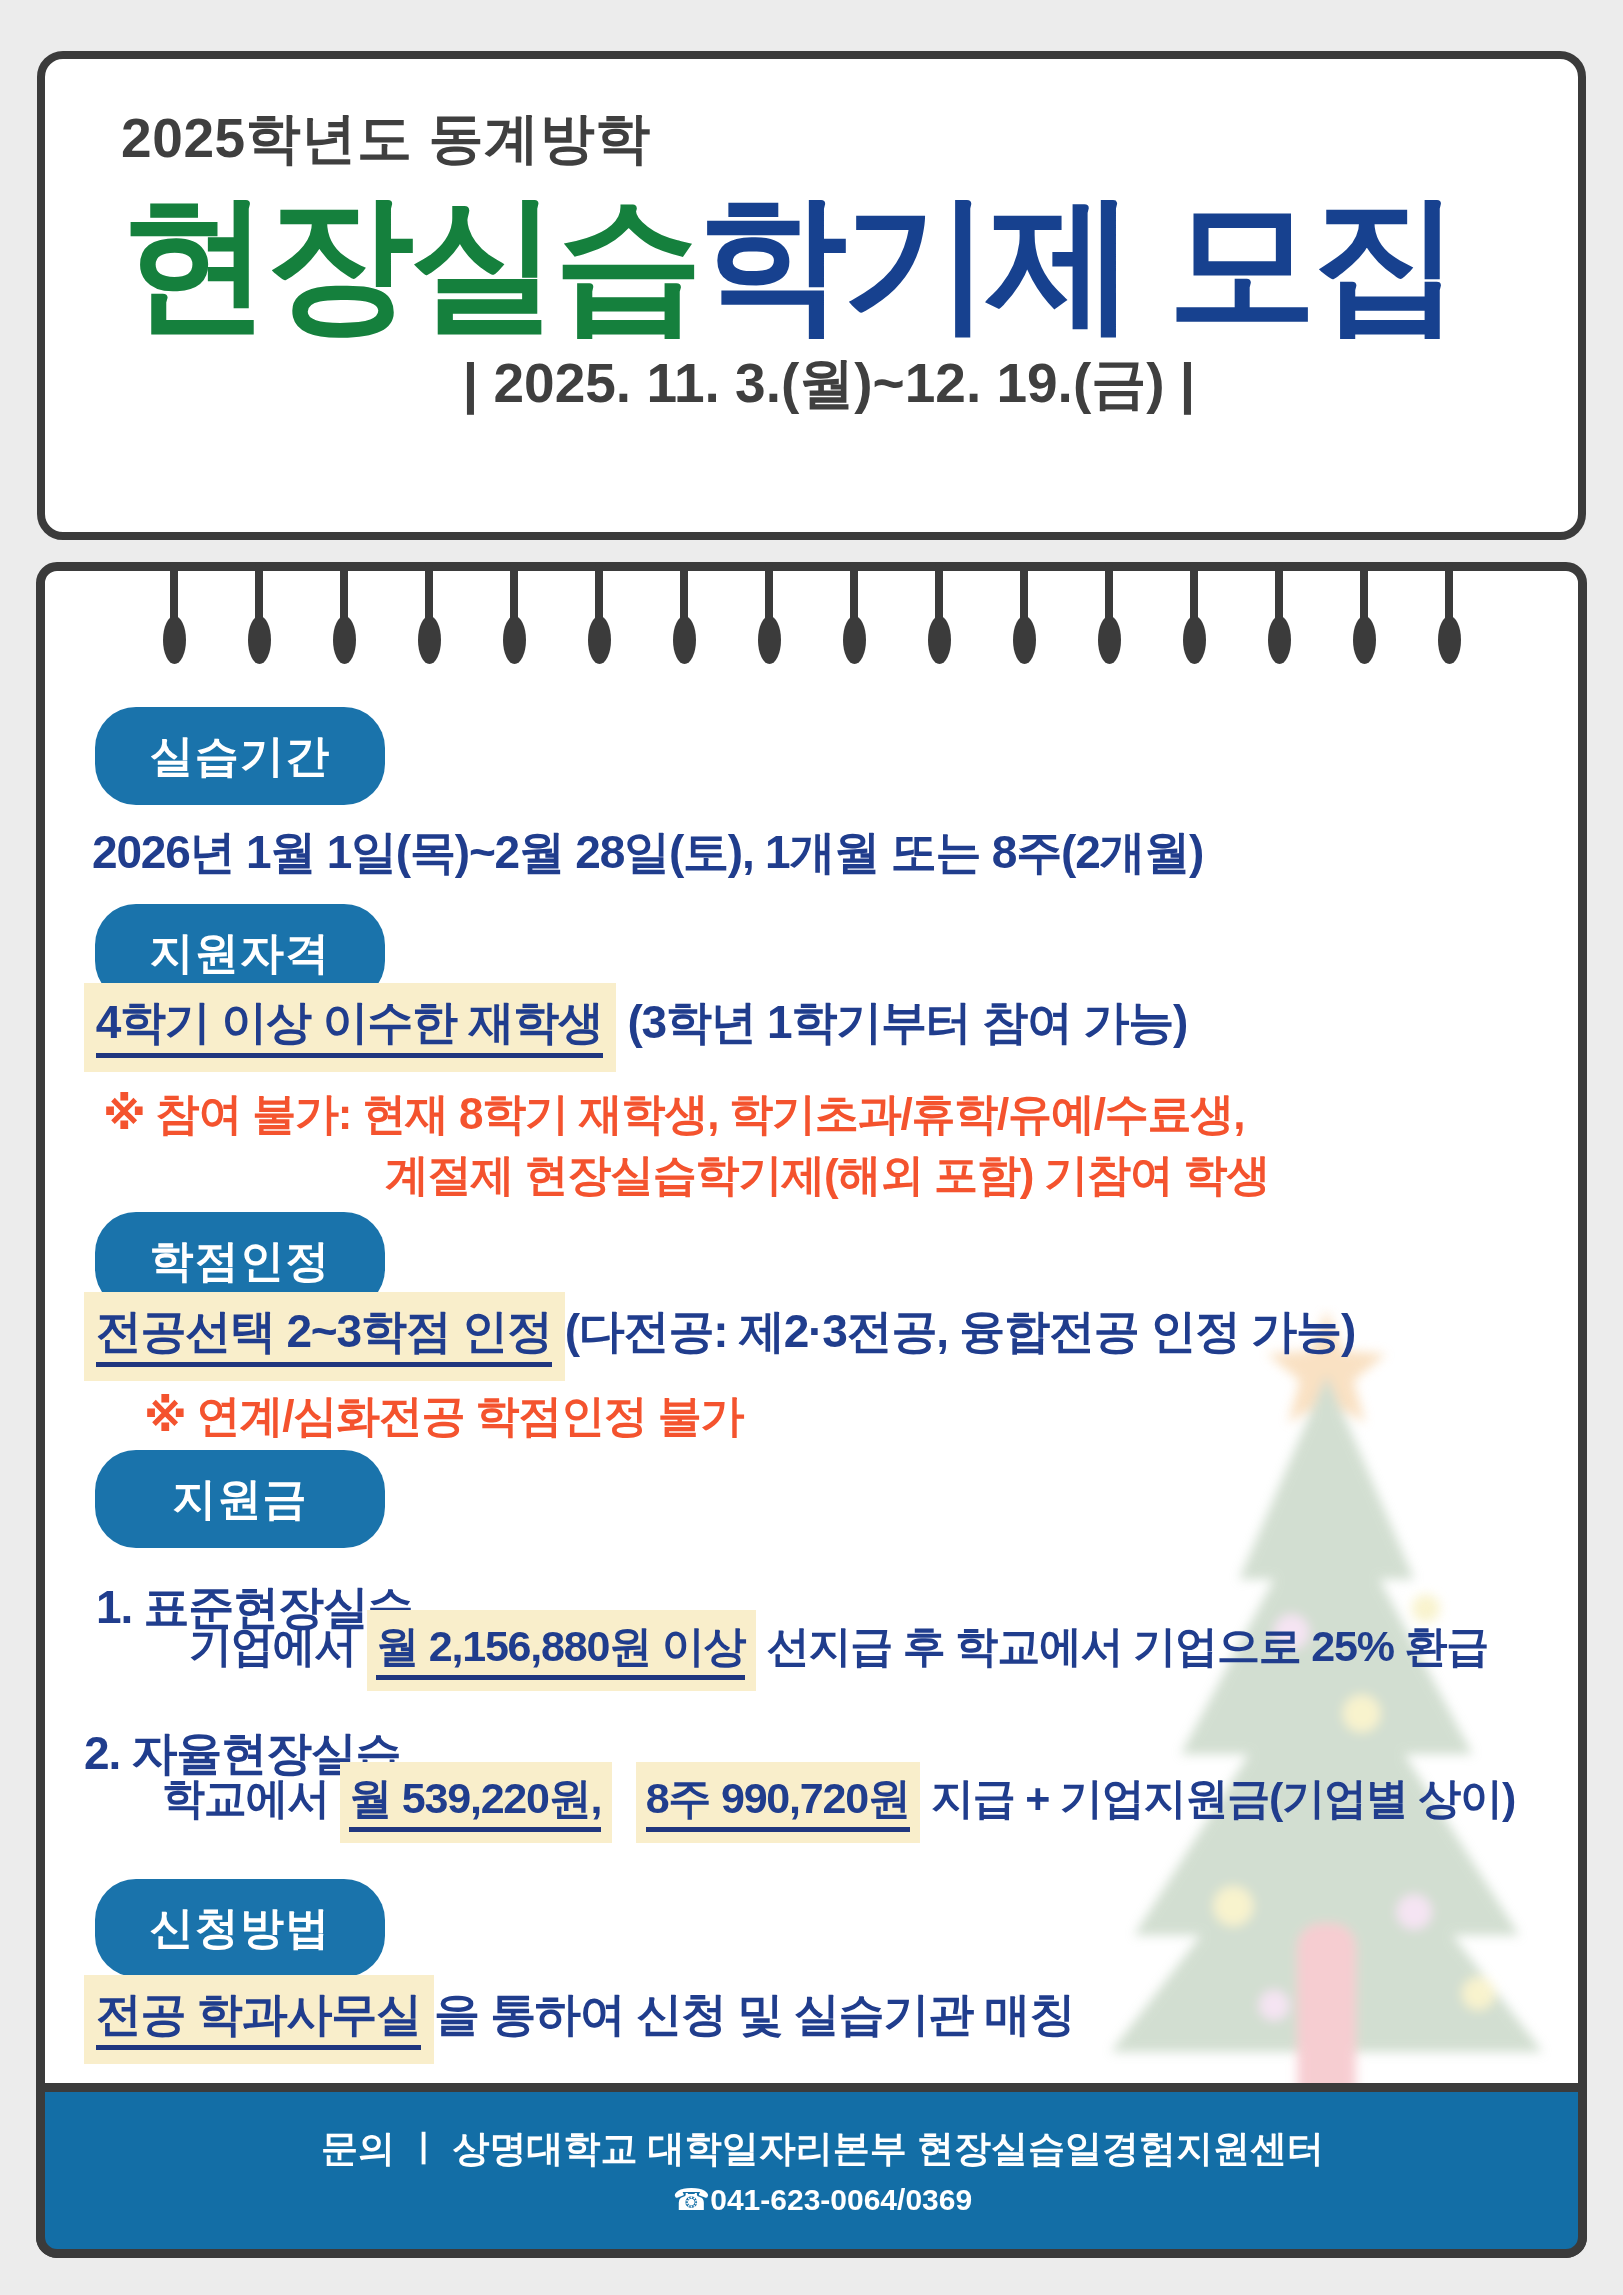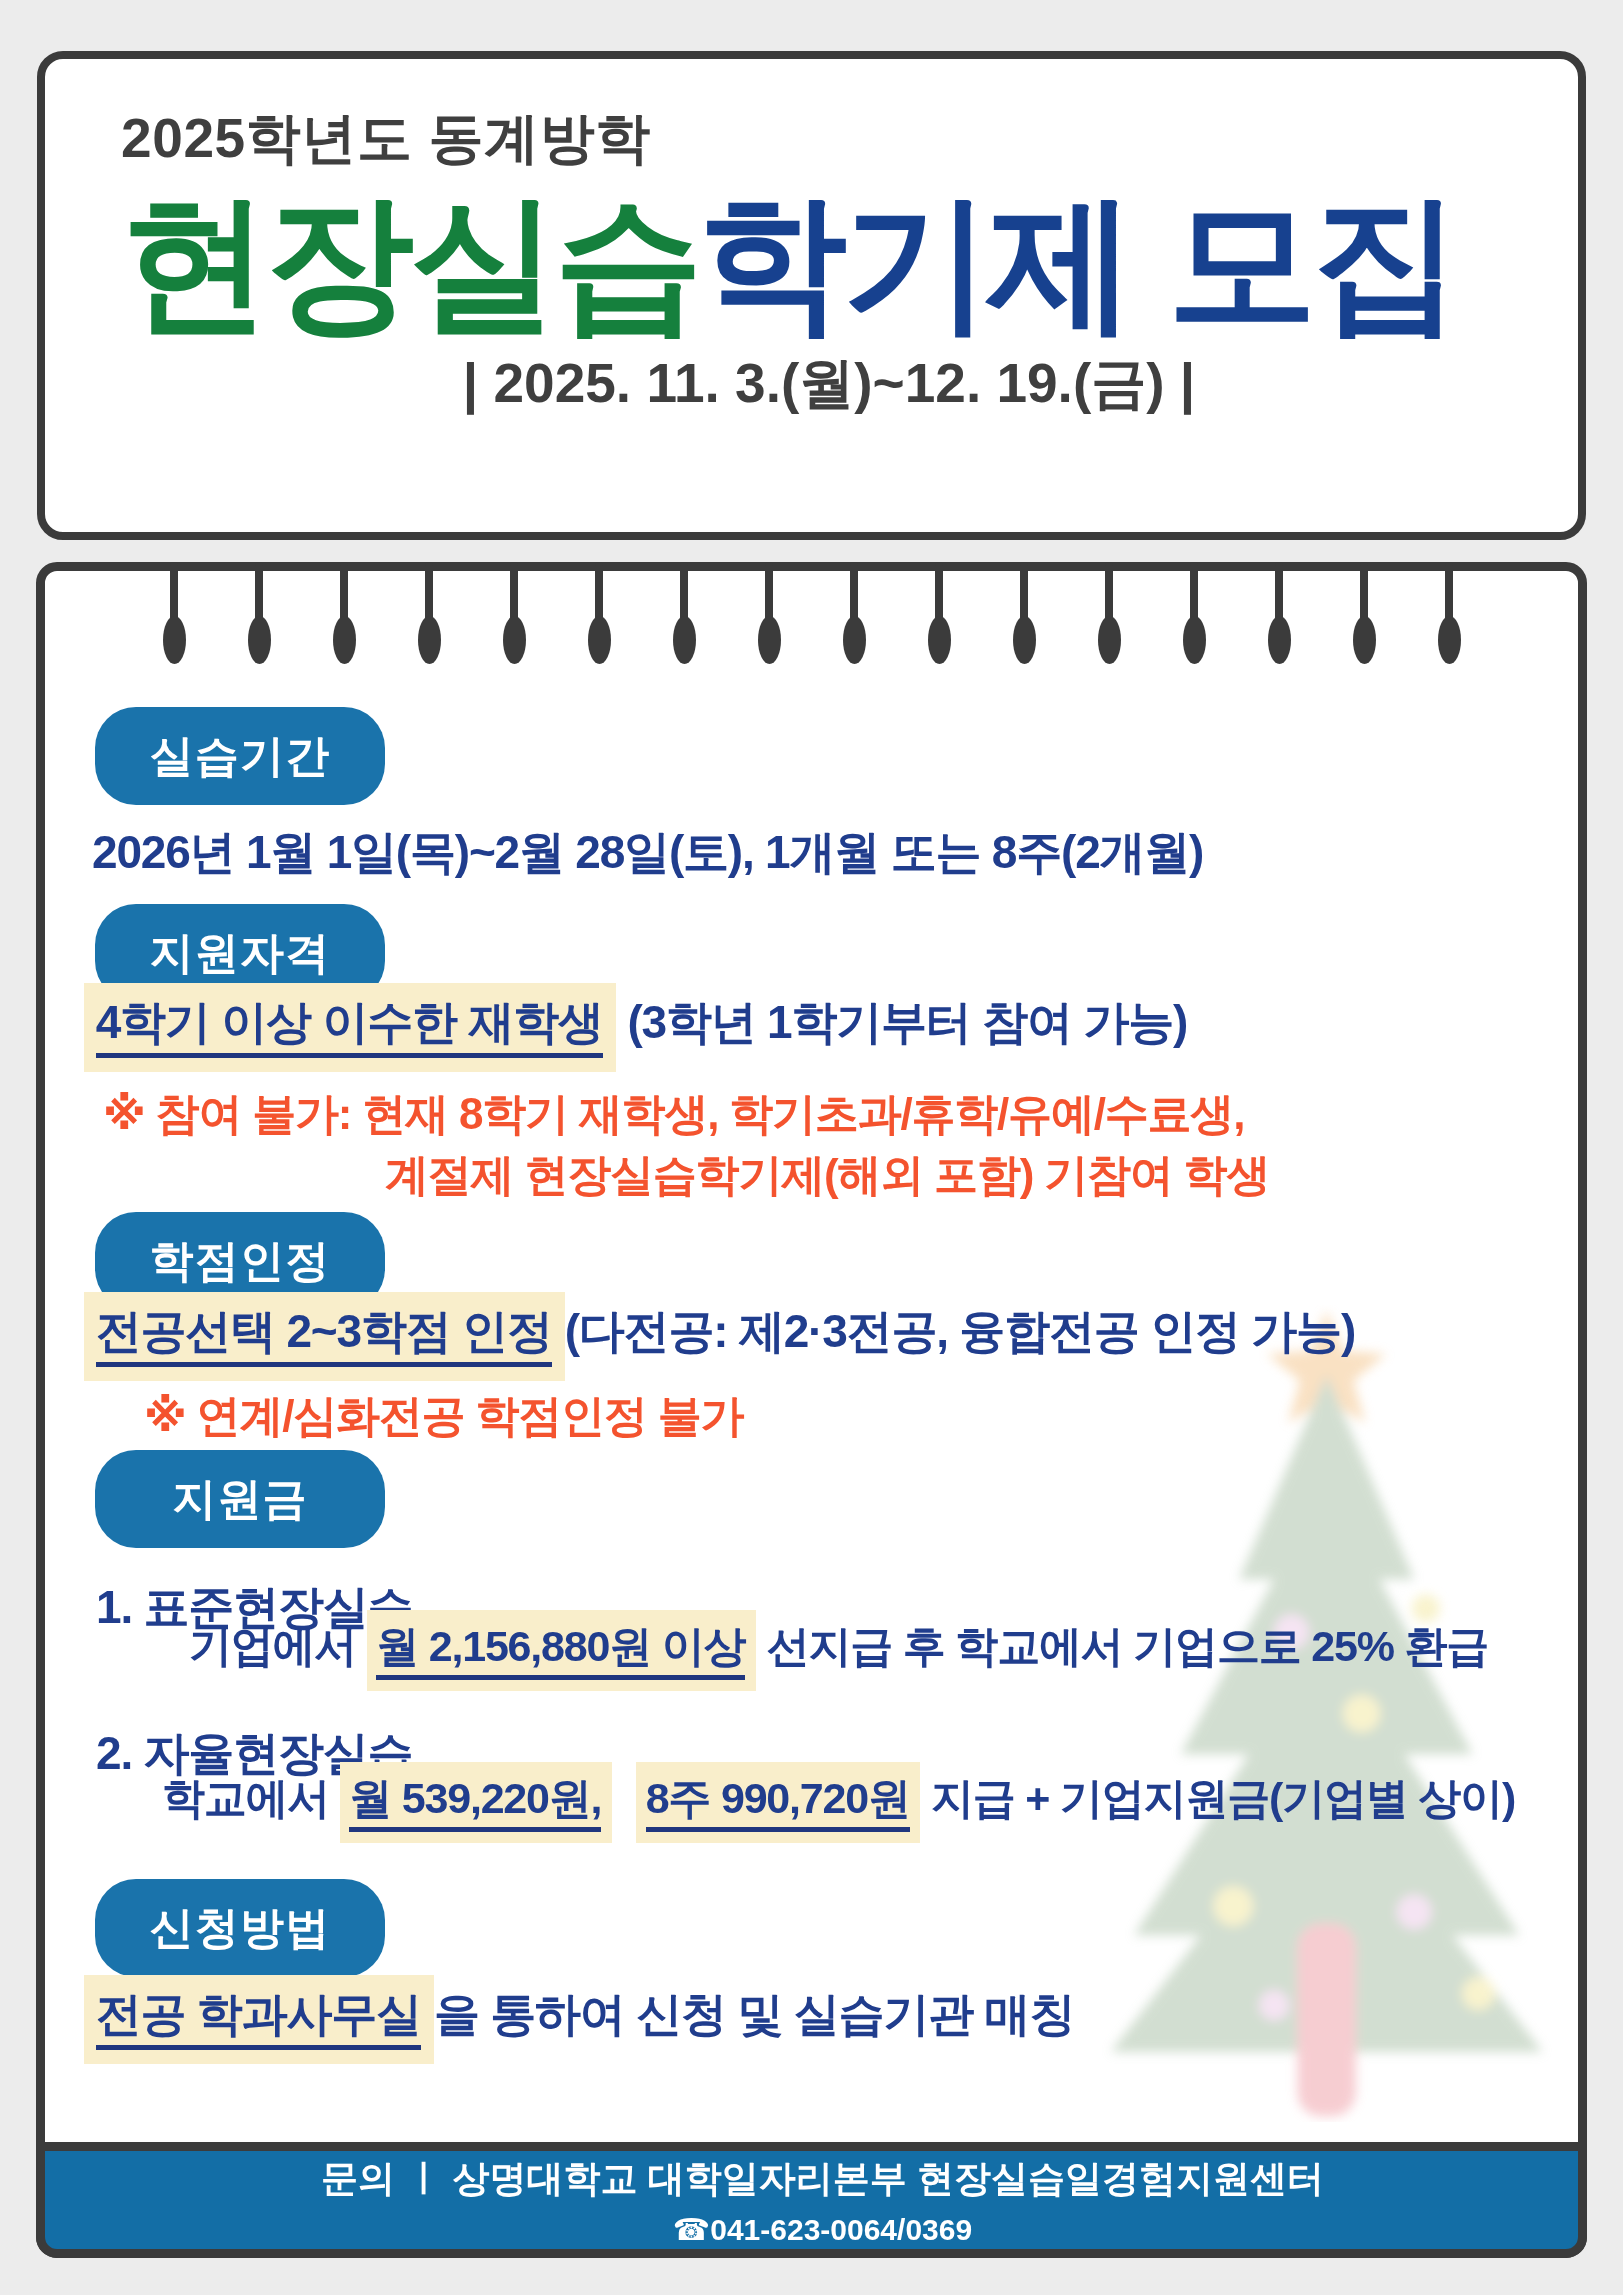--- a/index.html
+++ b/index.html
@@ -79,34 +79,34 @@
   .pos-badge2 { top:333px; }
   .pos-hl1    { top:412px; left:39px; }
   .pos-note1  { top:514px; left:58px; }
   .pos-note2  { top:575px; left:340px; }
   .pos-badge3 { top:641px; }
   .pos-hl2    { top:721px; left:39px; }
   .pos-note3  { top:816px; left:51px;margin-left:48px; }
   .pos-badge4 { top:879px; }
   .pos-item1  { top:1006px; left:51px; }
   .pos-money1 { top:1039px; left:95px; }
-  .pos-item2  { top:1152px; left:51px; }
+  .pos-item2  { top:1152px; left:39px; }
   .pos-money2 { top:1191px; left:95px; }
   .pos-badge5 { top:1308px; }
   .pos-apply  { top:1404px; left:39px; }
 
   
   .tree-wrap {
     position:absolute; top:734px; left:1054px; width:467px; height:817px;
     z-index:1; opacity:0.62; pointer-events:none;
   }
 
   
   .footer {
-    position:absolute; left:-9.3px; right:-9.3px; bottom:-9.3px; height:116px;
+    position:absolute; left:-9.3px; right:-9.3px; bottom:-9.3px; height:175px;
     background:#136EA6; border:9.3px solid #3B3B3B; border-radius:0 0 21px 21px;
     box-sizing:border-box; z-index:4;
     display:flex; flex-direction:column; align-items:center; justify-content:center;
     gap:8.2px;
     padding-left:22px;
   }
   .footer-line1 { color:#FFFFFF; font-size:37px; font-weight:700; letter-spacing:0; white-space:nowrap; }
   .footer-line2 { color:#FFFFFF; font-size:30px; font-weight:700; white-space:nowrap; }
 </style>
 </head>

